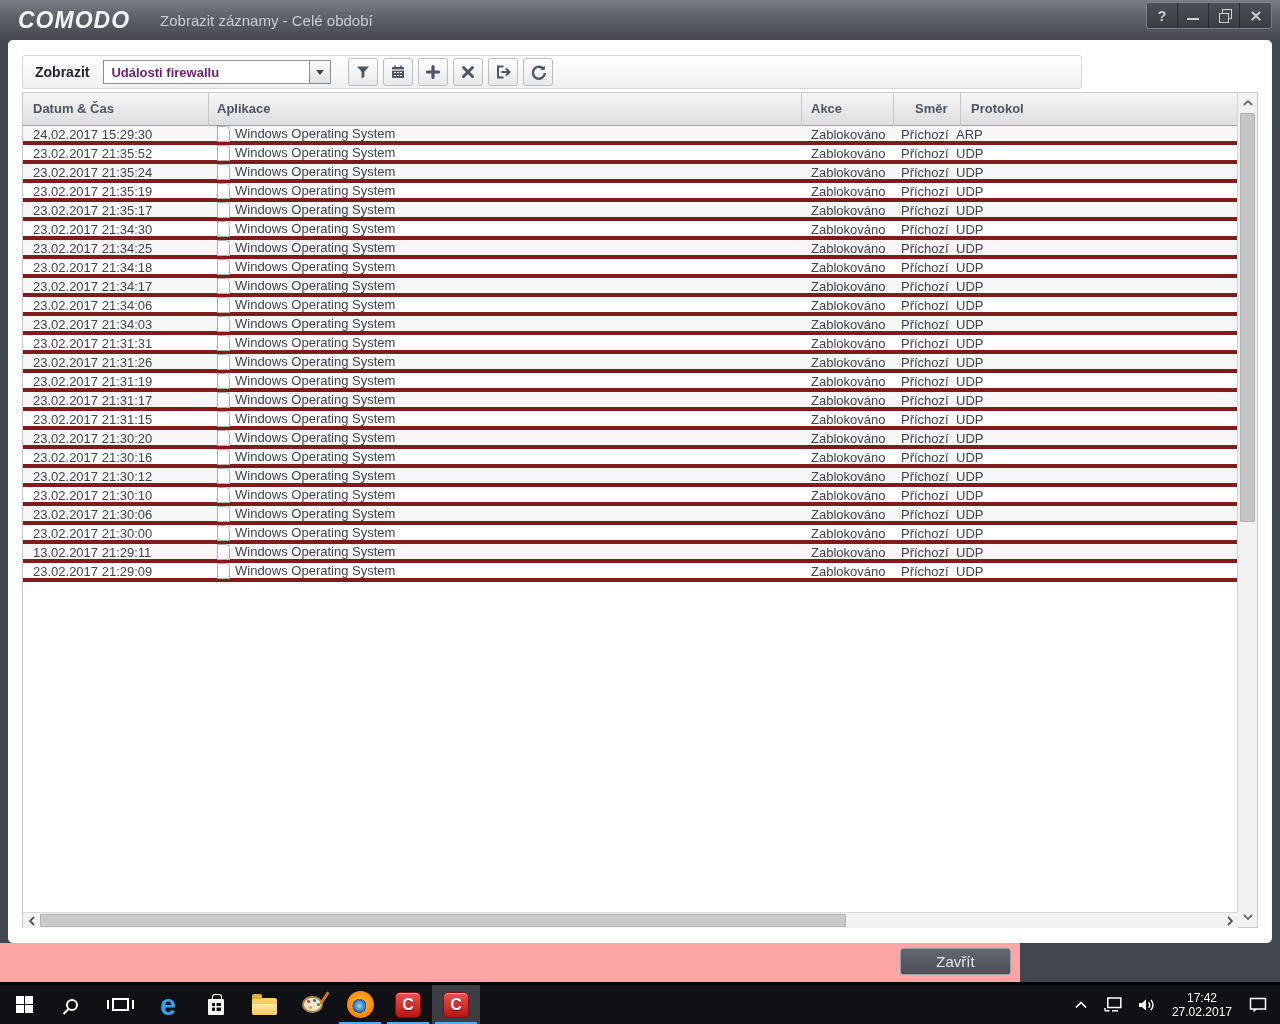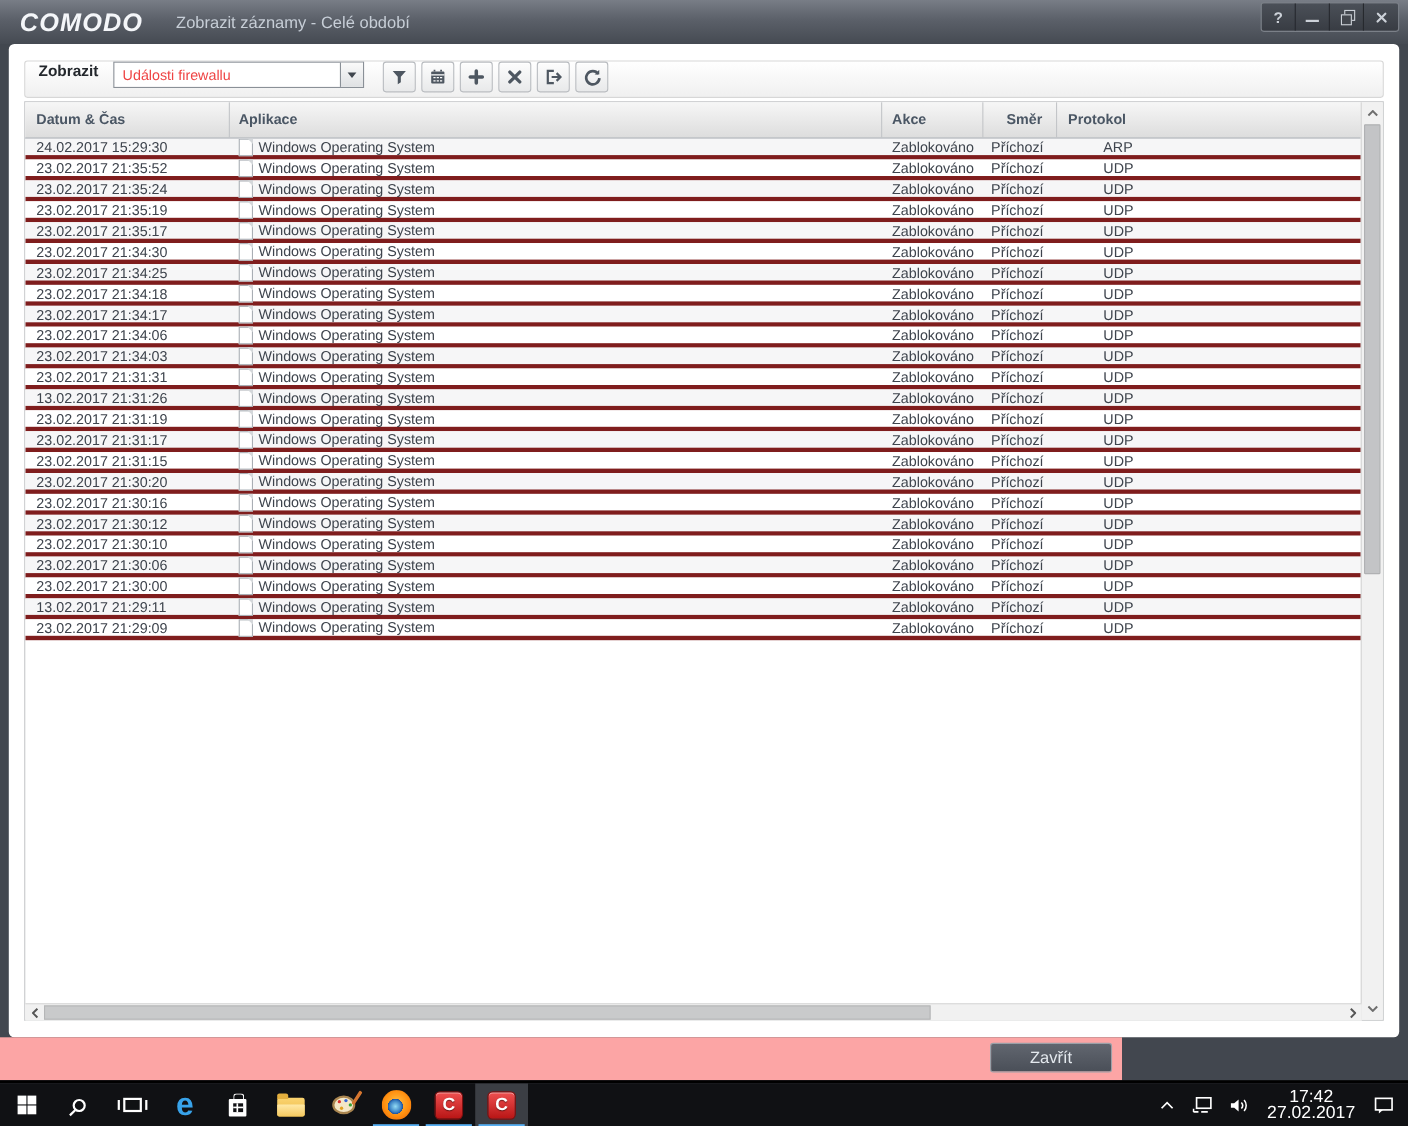--- a/index.html
+++ b/index.html
@@ -30,28 +30,28 @@
   .x-g { position:relative; width:12px; height:12px; }
   .x-g::before,.x-g::after { content:""; position:absolute; left:0; top:5px; width:12px; height:2.4px;
     background:#ccd1d8; border-radius:1px; }
   .x-g::before { transform:rotate(45deg);} .x-g::after { transform:rotate(-45deg);}
 
   
   .panel { position:absolute; left:8px; top:40px; width:1264px; height:903px;
     background:#fff; border-radius:5px; }
 
   
-  .toolbar { position:absolute; left:14px; top:15px; width:1236px; height:34px;
+  .toolbar { position:absolute; left:14px; top:15px; width:1060px; height:34px;
     border:1px solid #d7d7d7; border-radius:3px;
     background:linear-gradient(#ffffff,#f0f0f0);
-    display:flex; }
+    display:flex; align-items:center; }
   .tb-label { font-size:14px; font-weight:bold; color:#23272c; margin-left:12px; }
   .combo { display:flex; margin-left:14px; width:228px; height:24px;
     border:1px solid #8a9097; background:#fff; align-items:stretch; }
-  .combo-value { flex:1; font-size:13px; color:#ef4444; padding:4px 0 0 7px; overflow:hidden; white-space:nowrap; }
+  .combo-value { flex:1; font-size:13px; color:#701a75; padding:4px 0 0 7px; overflow:hidden; white-space:nowrap;font-weight:bold; }
   .combo-btn { width:21px; border-left:1px solid #8a9097;
     background:linear-gradient(#fafafa,#dfe1e3); display:flex; align-items:center; justify-content:center; }
   .darr { width:0; height:0; border-left:4px solid transparent; border-right:4px solid transparent;
     border-top:5px solid #3f454d; }
   .tbtn { width:30px; height:28px; margin-right:5px; border:1px solid #b9bcc0; border-radius:3px;
     background:linear-gradient(#fdfdfd,#e8e9ea); box-shadow:inset 0 1px 0 #fff;
     display:flex; align-items:center; justify-content:center; }
   .tbtn:first-of-type { margin-left:17px; }
   .tbtn svg { display:block; }
 
@@ -64,21 +64,21 @@
   .th-date { left:10px; } .th-app { left:194px; } .th-akce { left:788px; }
   .th-smer { left:892px; } .th-proto { left:948px; }
   .thsep { position:absolute; top:0; width:1px; height:33px; background:#c3c5c8; }
   .sep1{left:185px;} .sep2{left:778px;} .sep3{left:870px;} .sep4{left:937px;}
 
   .tbody { position:absolute; left:0; top:33px; width:1215px; height:786px; overflow:hidden; }
   .trow { position:relative; height:19px; border-bottom:4px solid #7f1d1d; background:#fff; }
   .trow.odd { background:#f6f6f7; }
   .cell { position:absolute; top:50%; transform:translateY(-50%); font-size:13px; color:#3e444d; white-space:nowrap; }
   .c-date{left:10px;} .c-app{left:194px; display:flex; align-items:center; gap:5px;justify-content:center;}
-  .c-akce{left:788px;} .c-smer{left:878px;} .c-proto{left:980px;}
+  .c-akce{left:788px;} .c-smer{left:878px;} .c-proto{left:933px;}
   .doc { width:13px; height:16px; background:#fff; border:1px solid #a9aeb4; position:relative; flex:none; }
   .doc::before { content:""; position:absolute; right:-1px; top:-1px; width:0; height:0;
     border-left:5px solid transparent; border-top:5px solid #d4d7da; }
 
   
   .vscroll { position:absolute; right:0; top:0; width:20px; height:834px;
     background:#f1f1f1; border-left:1px solid #d4d4d4; }
   .vthumb { position:absolute; left:2px; top:20px; width:15px; height:409px;
     background:#c3c4c6; border:1px solid #b0b1b3; border-radius:1px; }
   .sbarrow { position:absolute; display:flex; align-items:center; justify-content:center; }
@@ -131,21 +131,21 @@
     background:#d4752f; transform:rotate(33deg); border-radius:1px; }
   .firefox-g { width:27px; height:27px; border-radius:50%;
     background: radial-gradient(circle at 46% 55%, #93dcf5 0%, #3b82c4 25%, #1d4e9c 33%, rgba(0,0,0,0) 34%),
                 radial-gradient(circle at 50% 45%, #ffc145 0%, #ff9010 55%, #e85d04 100%); }
   .comodo-g { width:26px; height:26px; border-radius:5px; border:1px solid #7d1010;
     background:linear-gradient(#ef5050,#b81515); display:flex; align-items:center; justify-content:center;
     box-shadow:inset 0 1px 0 rgba(255,255,255,.45); }
   .comodo-g span { color:#fff; font-size:16px; font-weight:bold; line-height:1; text-shadow:0 1px 1px rgba(0,0,0,.5); }
   .tray { margin-left:auto; display:flex; align-items:center; gap:2px; padding-right:6px; }
   .tray-item { height:39px; display:flex; align-items:center; justify-content:center; padding:0 7px; }
-  .clock { text-align:center; color:#fff; font-size:16px; line-height:14px; padding:0 8px; }
+  .clock { text-align:center; color:#fff; font-size:12px; line-height:14px; padding:0 8px; }
 </style>
 </head>
 <body>
 
 <div class="screen">
 
   <div class="titlebar">
     <span class="brand">COMODO</span>
     <span class="wtitle">Zobrazit záznamy - Celé období</span>
     <div class="winctrl">
@@ -352,21 +352,21 @@
     <span class="cell c-app">
       <span class="doc"></span>
       <span>Windows Operating System</span>
     </span>
     <span class="cell c-akce">Zablokováno</span>
     <span class="cell c-smer">Příchozí</span>
     <span class="cell c-proto">UDP</span>
   </div>
 
   <div class="trow odd">
-    <span class="cell c-date">13.02.2017 21:31:26</span>
+    <span class="cell c-date">23.02.2017 21:31:26</span>
     <span class="cell c-app">
       <span class="doc"></span>
       <span>Windows Operating System</span>
     </span>
     <span class="cell c-akce">Zablokováno</span>
     <span class="cell c-smer">Příchozí</span>
     <span class="cell c-proto">UDP</span>
   </div>
 
   <div class="trow">

